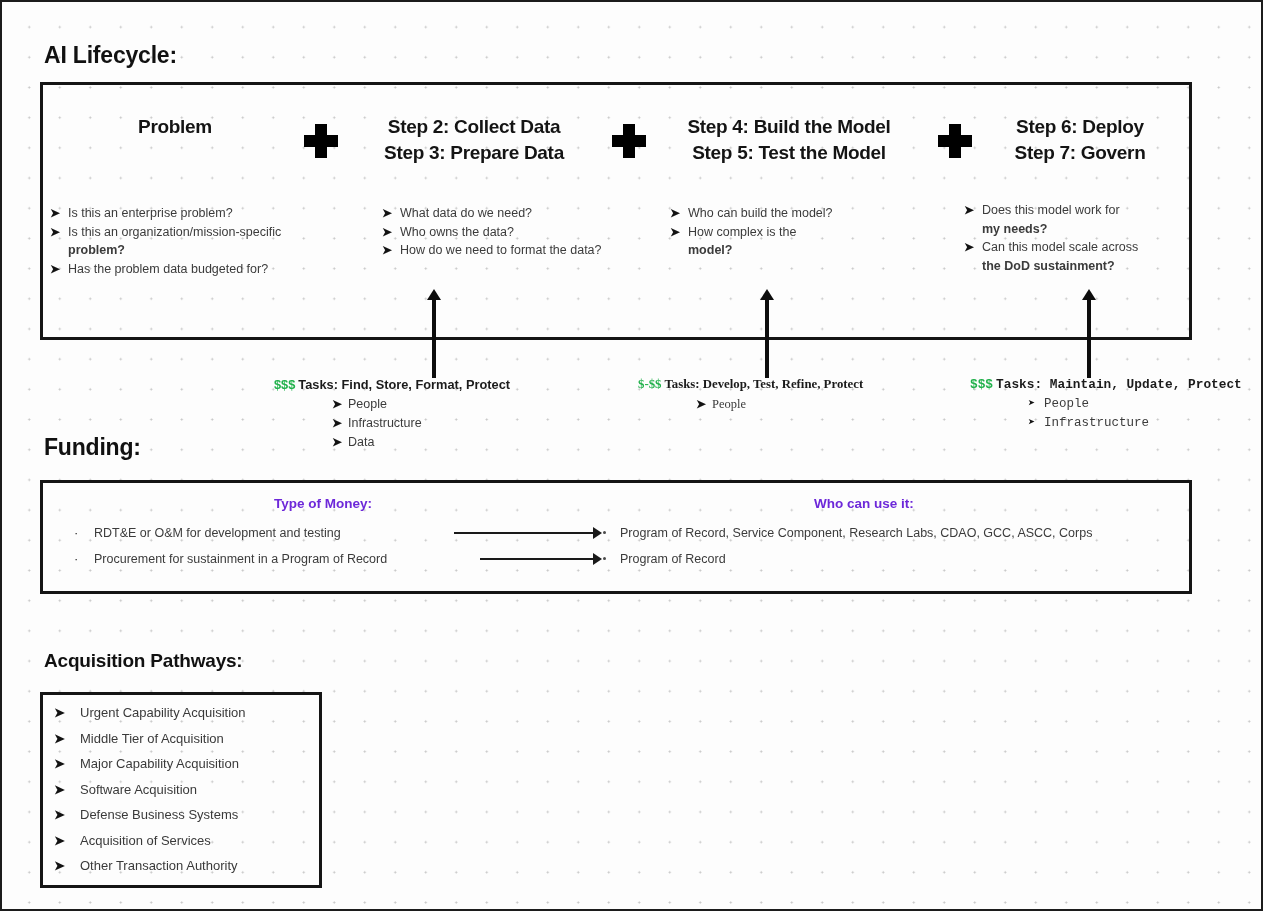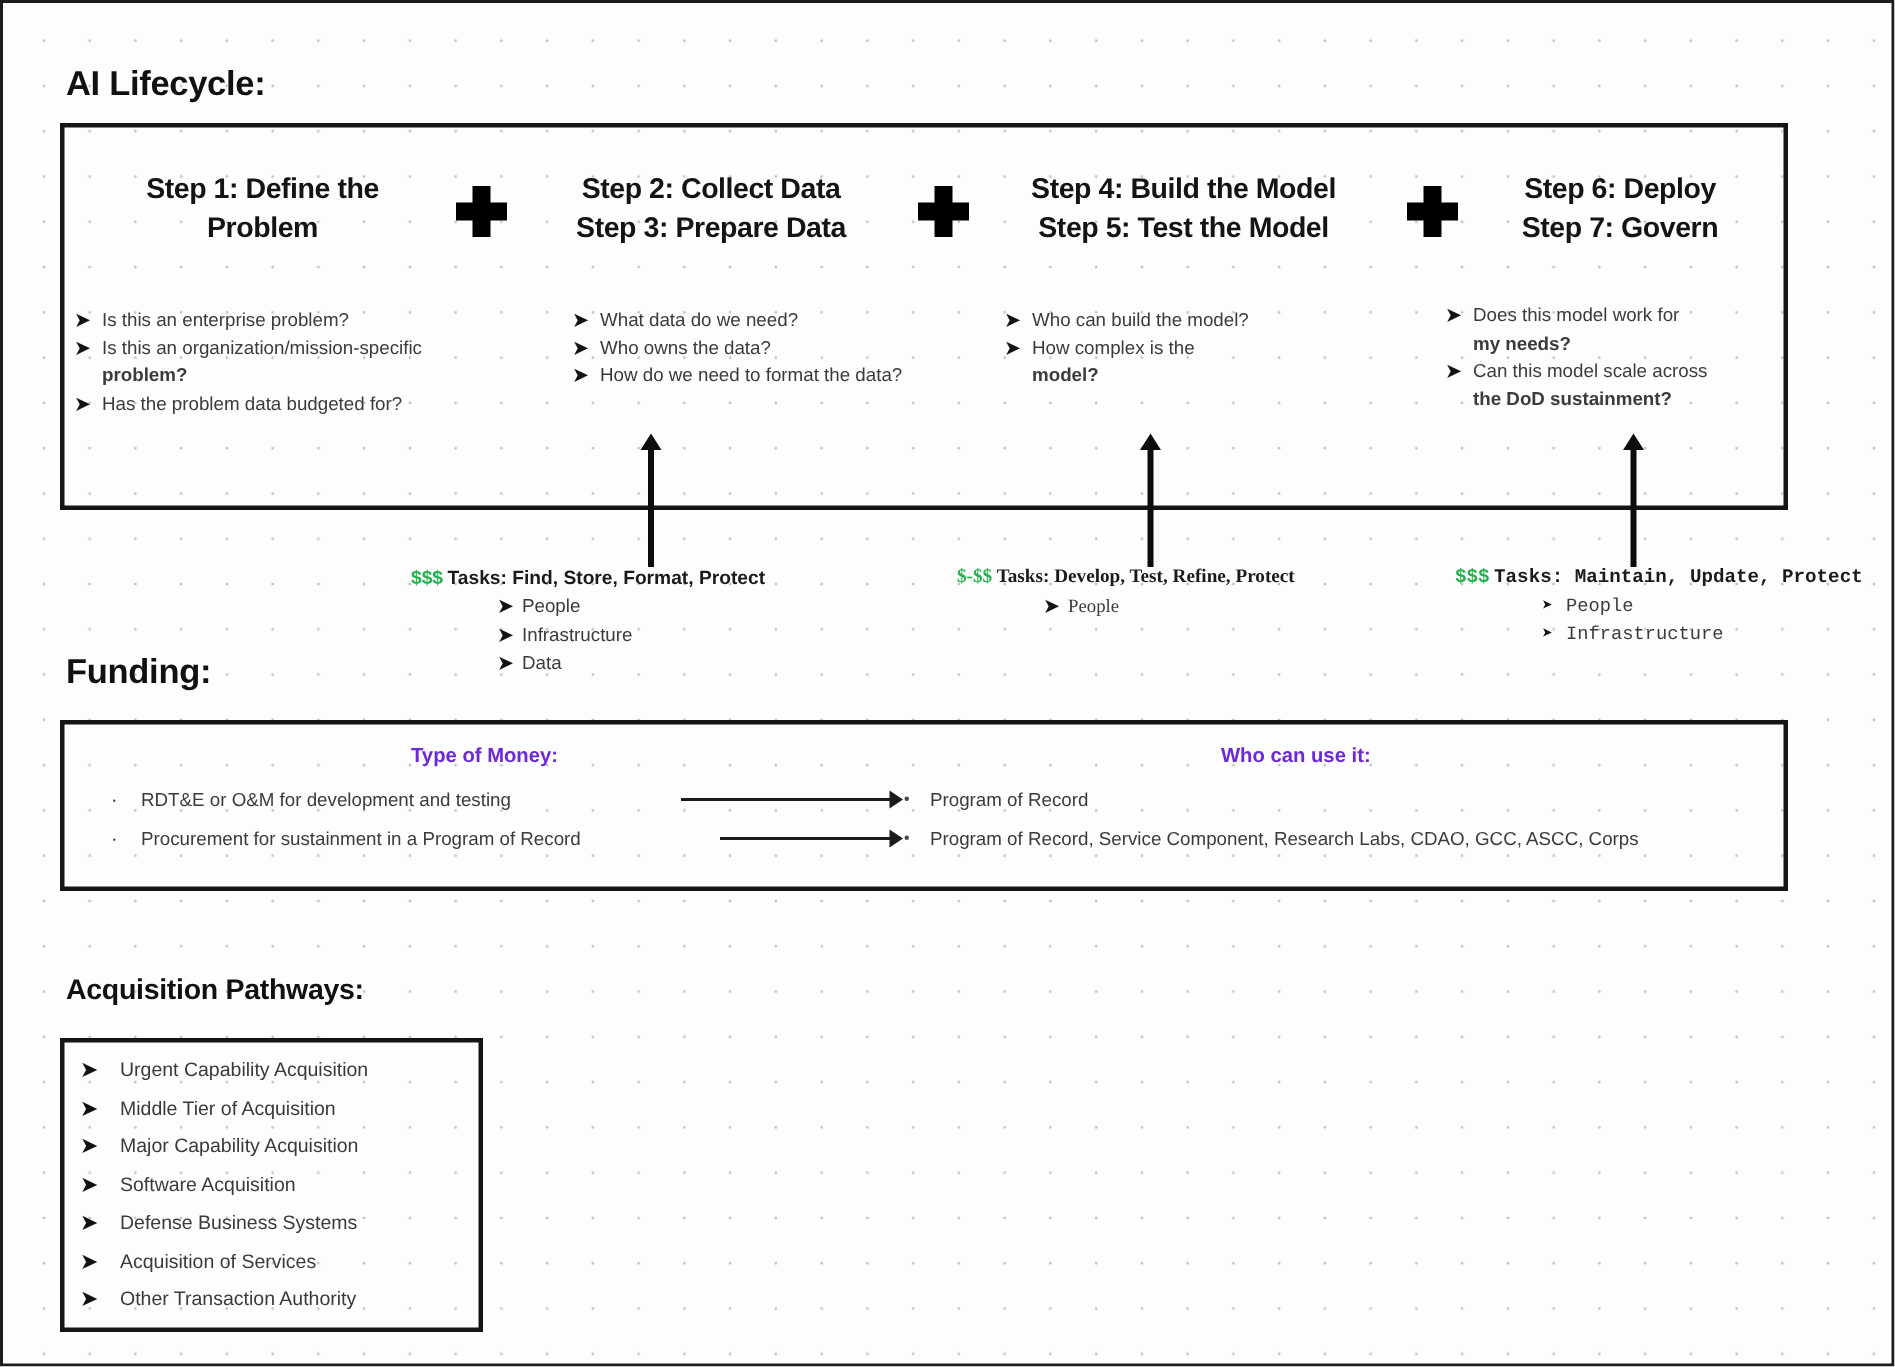--- a/index.html
+++ b/index.html
@@ -208,21 +208,20 @@
 <body>
 
 <div id="page">
   <div id="grid"></div>
 
   <div class="sec-title" style="left:42px; top:40px; font-size:23px;">AI Lifecycle:</div>
 
   <div class="hardbox" style="left:38px; top:80px; width:1152px; height:258px;"></div>
 
   <div class="col-head" style="left:48px; top:112px; width:250px;">
-    <div>Step 1: Define the</div>
     <div>Problem</div>
   </div>
   <ul class="blist" style="left:48px; top:203px; width:300px;">
     <li><span class="ar">➤</span><span>Is this an enterprise problem?</span></li>
     <li><span class="ar">➤</span><span>Is this an organization/mission-specific</span></li>
     <li class="cont"><span>problem?</span></li>
     <li><span class="ar">➤</span><span>Has the problem data budgeted for?</span></li>
   </ul>
 
   <div class="plus" style="left:302px; top:122px;"></div>
@@ -318,22 +317,22 @@
       <span class="head"></span>
     </div>
   <div class="rarrow" style="left:478px; top:556px; width:114px;">
       <span class="head"></span>
     </div>
 
   <div class="minidot" style="left:601px; top:529px;"></div>
   <div class="minidot" style="left:601px; top:555px;"></div>
 
   <ul class="plainlist" style="left:618px; top:518px;">
+    <li>Program of Record, Service Component, Research Labs, CDAO, GCC, ASCC, Corps</li>
     <li>Program of Record</li>
-    <li>Program of Record, Service Component, Research Labs, CDAO, GCC, ASCC, Corps</li>
   </ul>
 
   <div class="sec-title" style="left:42px; top:648px; font-size:19px;">Acquisition Pathways:</div>
 
   <div class="hardbox" style="left:38px; top:690px; width:282px; height:196px;"></div>
 
   <ul class="acqlist" style="left:38px; top:698px;">
     <li><span class="ar">➤</span><span>Urgent Capability Acquisition</span></li>
     <li><span class="ar">➤</span><span>Middle Tier of Acquisition</span></li>
     <li><span class="ar">➤</span><span>Major Capability Acquisition</span></li>

